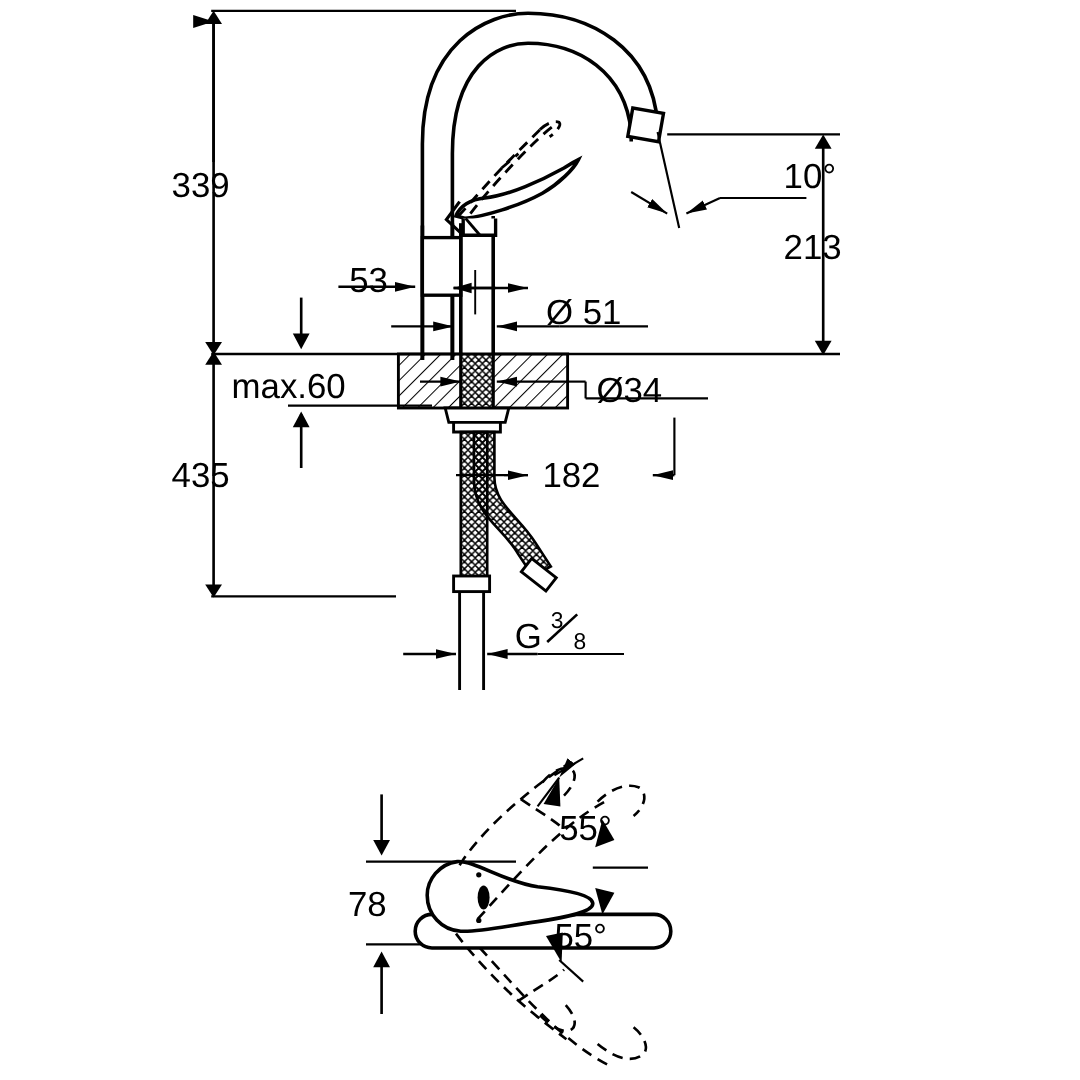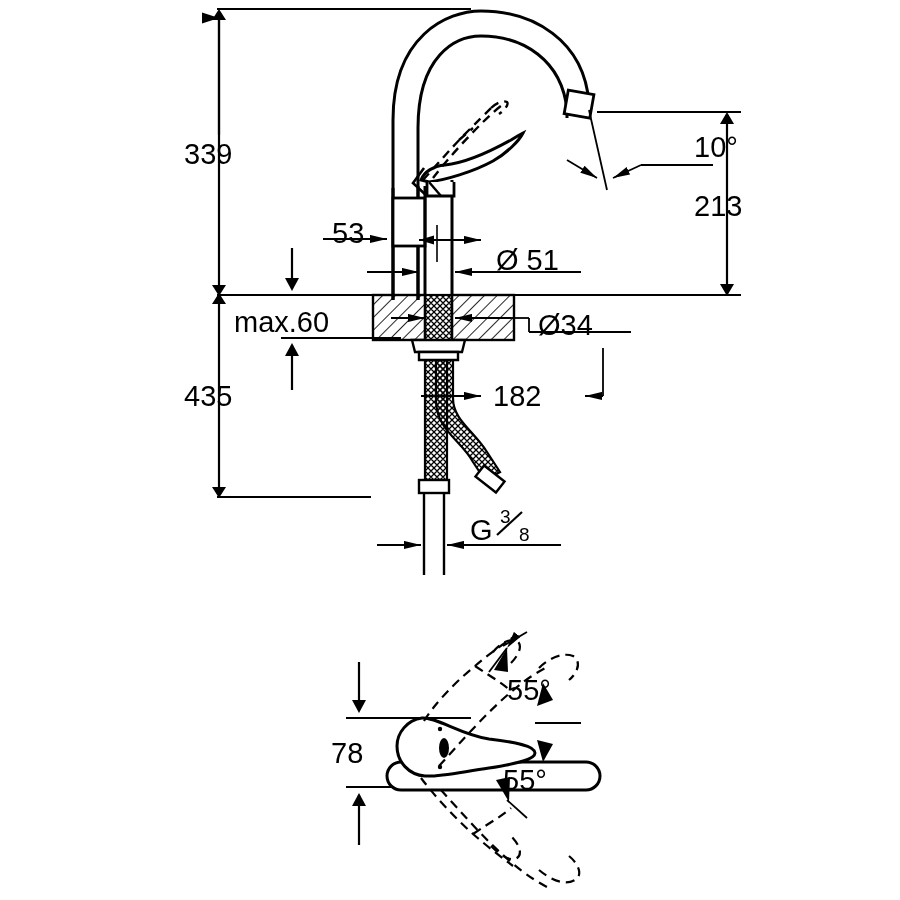--- a/index.html
+++ b/index.html
@@ -1,18 +1,18 @@
 <!DOCTYPE html>
 <html><head>
 <meta charset="utf-8">
 <style>
   html,body{margin:0;padding:0;background:#ffffff;}
   body{width:900px;height:900px;overflow:hidden;
        font-family:"Liberation Sans", sans-serif;color:#000;}
-  #stage{position:relative;width:820px;height:900px;background:#fff;padding-left:41px;}
+  #stage{position:relative;width:820px;height:900px;background:#fff;}
   svg{display:block;}
   .dimtext{font-family:"Liberation Sans", sans-serif;font-size:29px;fill:#000;}
   .frac-num{font-family:"Liberation Sans", sans-serif;font-size:19px;fill:#000;}
 </style>
 </head>
 <body>
 
 <div id="stage">
 <svg width="900" height="900" viewBox="0 0 900 900" xmlns="http://www.w3.org/2000/svg">
 

